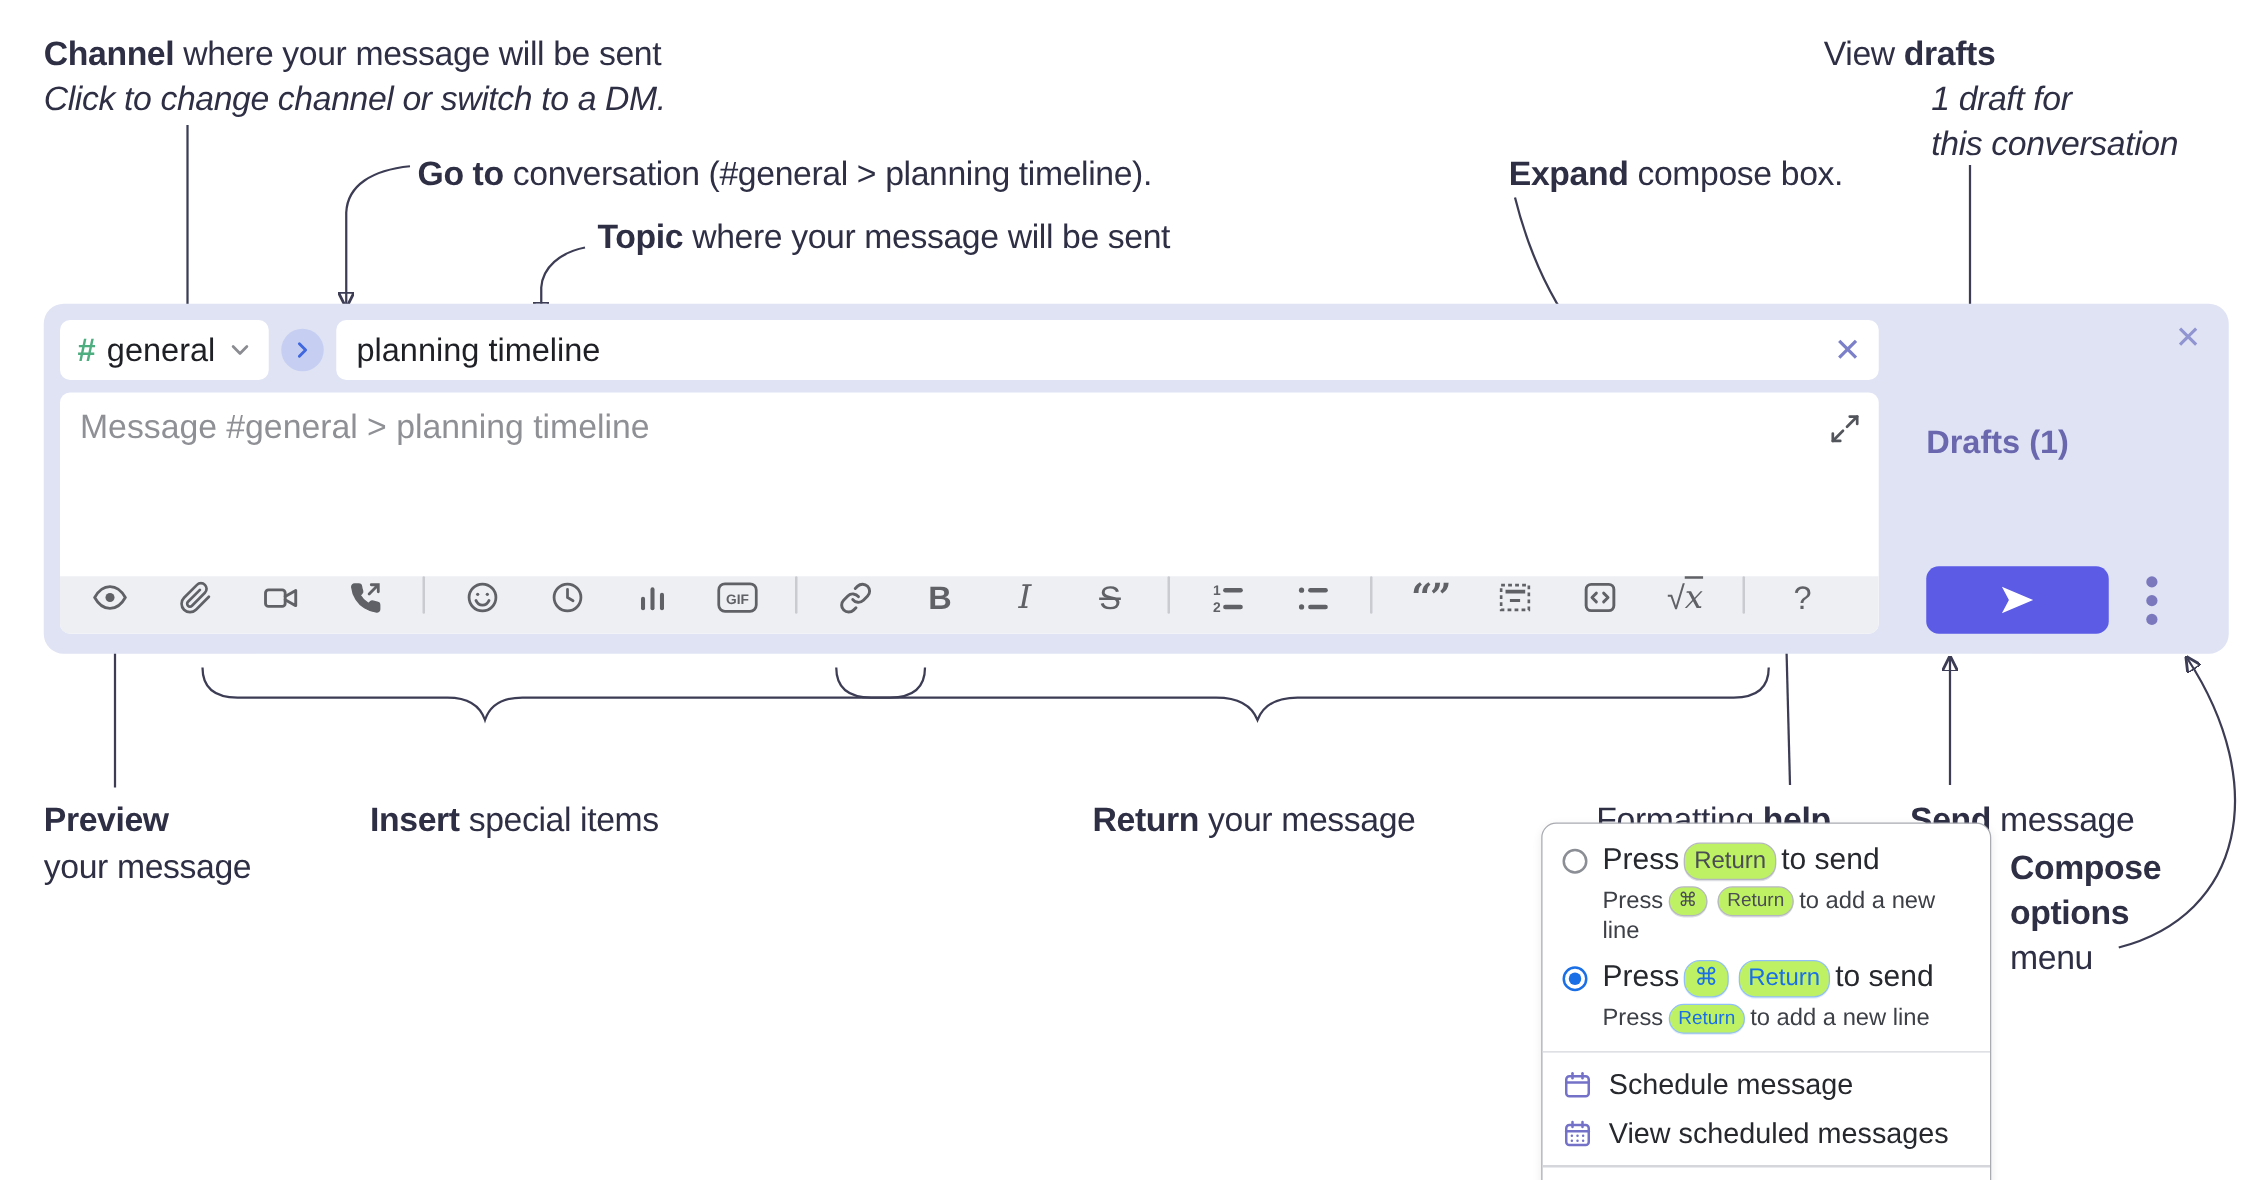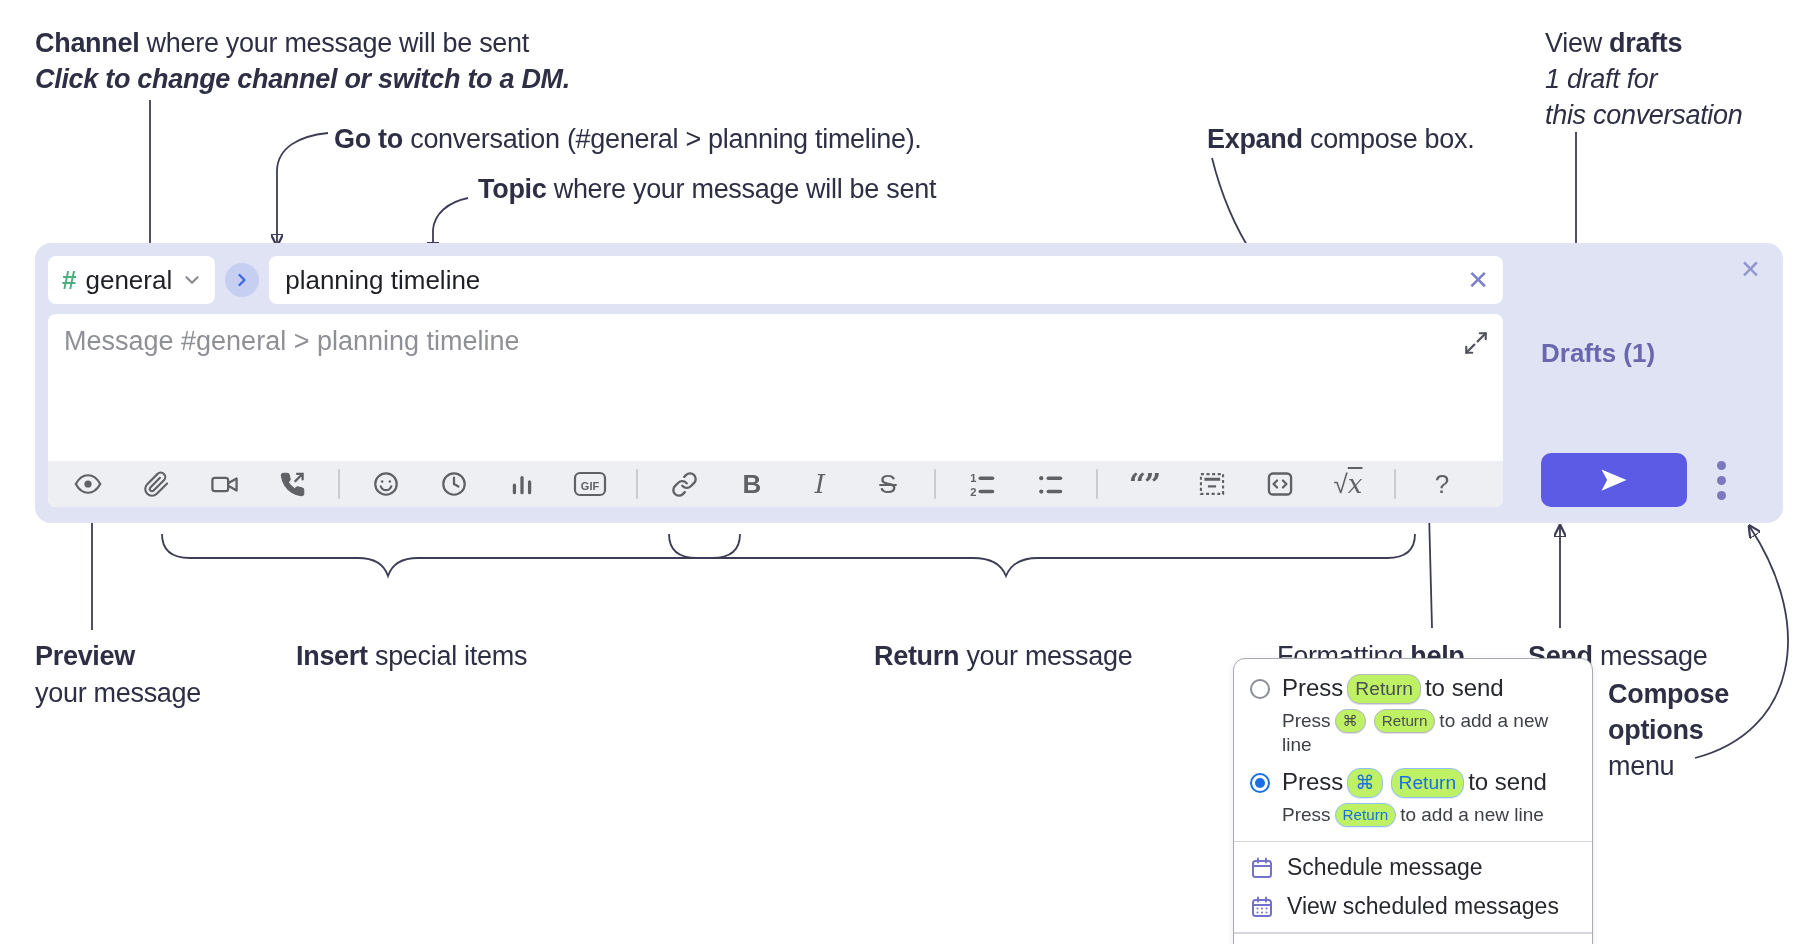--- a/index.html
+++ b/index.html
@@ -31,21 +31,21 @@
   .topic-input { flex:1; height:48px; background:#fff; border-radius:8px; display:flex;
                  align-items:center; padding:0 14px 0 16px; }
   .topic-text { flex:1; font-size:26px; color:#1f2026; }
   .clear-x { font-size:26px; color:#7b80c9; cursor:pointer; line-height:1; }
 
   .msg-box { flex:1; background:#fff; border-radius:8px; display:flex; flex-direction:column; overflow:hidden; }
   .msg-top { flex:1; display:flex; align-items:flex-start; padding:12px 14px 0 16px; }
   .placeholder { flex:1; font-size:27px; color:#8f9095; }
   .expand-btn { cursor:pointer; margin-top:4px; }
 
-  .toolbar { height:46px; background:#edeff3; display:flex; align-items:center; gap:24px; padding:16px 18px; }
+  .toolbar { height:46px; background:#edeff3; display:flex; align-items:flex-start; gap:24px; padding:0 18px; }
   .tb { width:44px; height:34px; display:flex; align-items:center; justify-content:center; color:#5f6166; cursor:pointer; flex:none; }
   .tb svg { stroke:#5f6166; }
   .tb-div { width:2px; height:30px; background:#c9cbd1; border-radius:1px; flex:none; }
   .tb-text { font-size:26px; color:#5f6166; }
   .tb-bold { font-weight:700; }
   .tb-italic { font-style:italic; font-family:"DejaVu Serif",serif; }
   .tb-strike { text-decoration:line-through; }
   .quote-glyph { font-family:"DejaVu Serif",serif; font-weight:700; font-size:30px; letter-spacing:-2px; }
   .math-x { font-style:italic; font-family:"DejaVu Serif",serif; }
 
@@ -93,25 +93,25 @@
     <line x1="1576" y1="132" x2="1576" y2="326" marker-end="url(#arw)"></line>
     <line x1="92" y1="630" x2="92" y2="508" marker-end="url(#arw)"></line>
     <line x1="1432" y1="628" x2="1429" y2="512" marker-end="url(#arw)"></line>
     <line x1="1560" y1="628" x2="1560" y2="527" marker-end="url(#arw)"></line>
     <path d="M1695,758 C1795,732 1816,628 1750,527" marker-end="url(#arw)"></path>
     <path d="M162,534 Q162,558 190,558 L358,558 Q382,558 388,576 Q394,558 418,558 L712,558 Q740,558 740,534"></path>
     <path d="M669,534 Q669,558 697,558 L973,558 Q999,558 1006,576 Q1013,558 1038,558 L1387,558 Q1415,558 1415,534"></path>
   </svg>
 
   <div class="ann" style="left:35px; top:25px;"><span class="seg-b">Channel</span><span> where your message will be sent</span></div>
-  <div class="ann" style="left:35px; top:61px;font-weight:bold;"><span class="seg-i">Click to change channel or switch to a DM.</span></div>
+  <div class="ann" style="left:35px; top:61px;"><span class="seg-i">Click to change channel or switch to a DM.</span></div>
   <div class="ann" style="left:334px; top:121px;"><span class="seg-b">Go to</span><span> conversation (#general &gt; planning timeline).</span></div>
   <div class="ann" style="left:478px; top:171px;"><span class="seg-b">Topic</span><span> where your message will be sent</span></div>
   <div class="ann" style="left:1207px; top:121px;"><span class="seg-b">Expand</span><span> compose box.</span></div>
-  <div class="ann" style="left:1545px; top:25px;"><span>View </span><span class="seg-b">drafts</span></div>
+  <div class="ann" style="left:1459px; top:25px;"><span>View </span><span class="seg-b">drafts</span></div>
   <div class="ann" style="left:1545px; top:61px;"><span class="seg-i">1 draft for</span></div>
   <div class="ann" style="left:1545px; top:97px;"><span class="seg-i">this conversation</span></div>
 
   <div class="compose">
     <div class="compose-left">
       <div class="row1">
         <div class="channel-select">
           <span class="hash">#</span>
           <span class="channel-name">general</span>
           <svg width="22" height="22" viewBox="0 0 24 24" fill="none">

